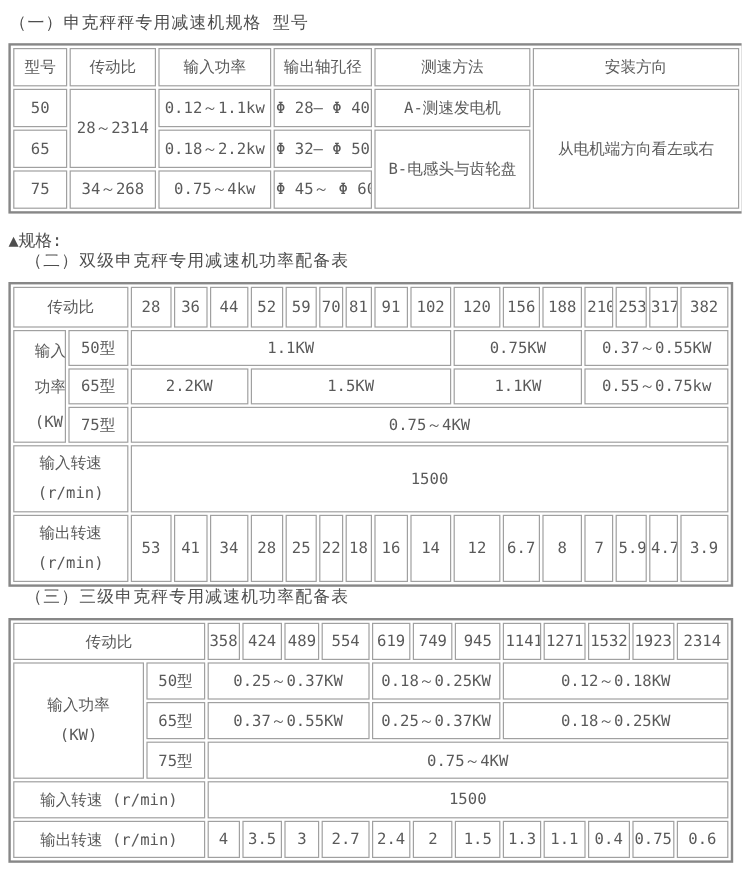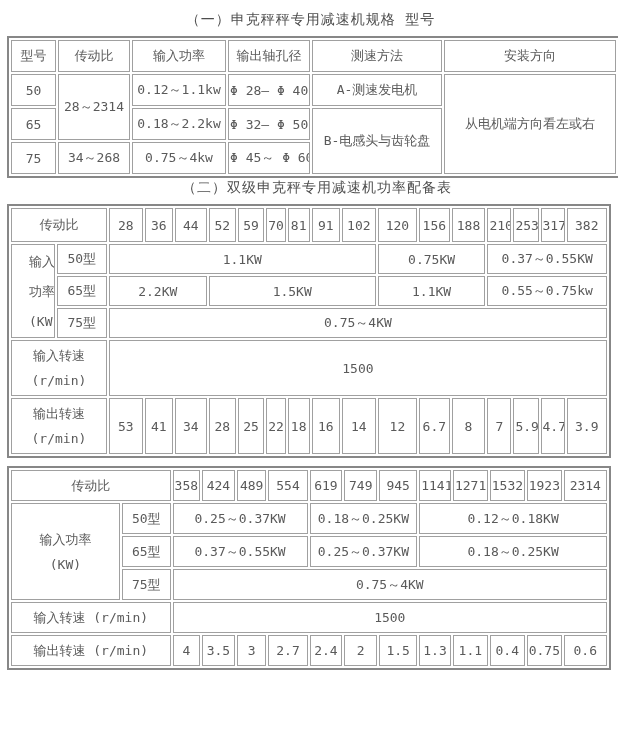--- a/index.html
+++ b/index.html
@@ -5,21 +5,21 @@
   html,body { margin:0; padding:0; background:#ffffff; }
   body {
     width:618px; height:732px; overflow:hidden;
     font-family:"DejaVu Sans Mono","Liberation Mono",monospace;
     color:#555555;
   }
   .page { padding:10px 5px 2px 7px; }
 
   .sec-title {
     font-size:14px; color:#4e4e4e; letter-spacing:1px;
-    margin:0 0 0 1px; line-height:18px;text-align:center;
+    margin:0 0 0 1px; line-height:18px;
   }
   .spec-note { font-size:14px; color:#4e4e4e; margin:15px 0 0 0; line-height:16px; }
   .t2-title, .t3-title { margin-left:14px; }
 
   table {
     border-collapse:separate; border-spacing:2px;
     background:#ffffff; border:2px solid #878787;
     table-layout:fixed; width:604px;
   }
   td {
@@ -82,20 +82,21 @@
     </tr>
     <tr>
       <td>75</td>
       <td>34～268</td>
       <td>0.75～4kw</td>
       <td>Φ 45～ Φ 60</td>
     </tr>
   </tbody>
     </table>
 
+  <p class="spec-note">▲规格:</p>
 
   <p class="sec-title t2-title">（二）双级申克秤专用减速机功率配备表</p>
 
   <table class="tbl2">
     <colgroup>
       <col style="width:40px">
         <col style="width:46px">
       <col style="width:31px">
         <col style="width:26px">
         <col style="width:29px">
@@ -182,20 +183,21 @@
       <td class="h52">6.7</td>
       <td class="h52">8</td>
       <td class="h52">7</td>
       <td class="h52">5.9</td>
       <td class="h52">4.7</td>
       <td class="h52">3.9</td>
     </tr>
   </tbody>
     </table>
 
+  <p class="sec-title t3-title">（三）三级申克秤专用减速机功率配备表</p>
 
   <table class="tbl3">
     <colgroup>
       <col style="width:103px">
         <col style="width:46px">
       <col style="width:26px">
         <col style="width:31px">
         <col style="width:28px">
         <col style="width:37px">
       <col style="width:31px">

